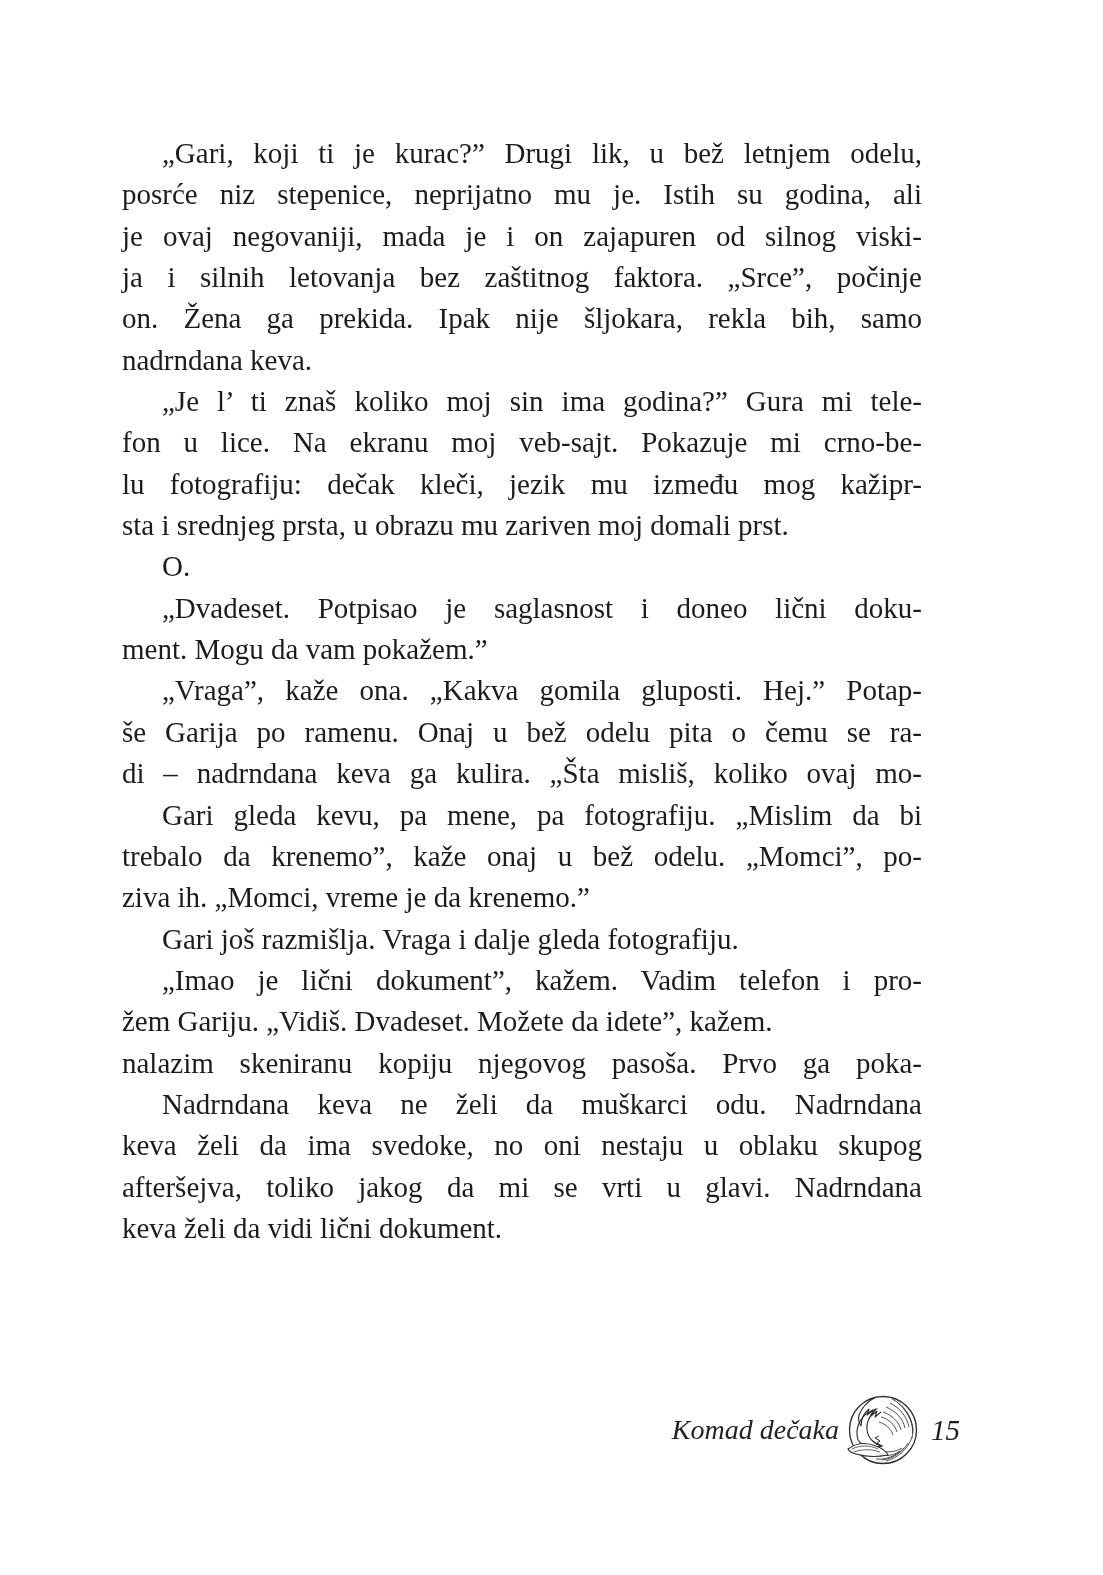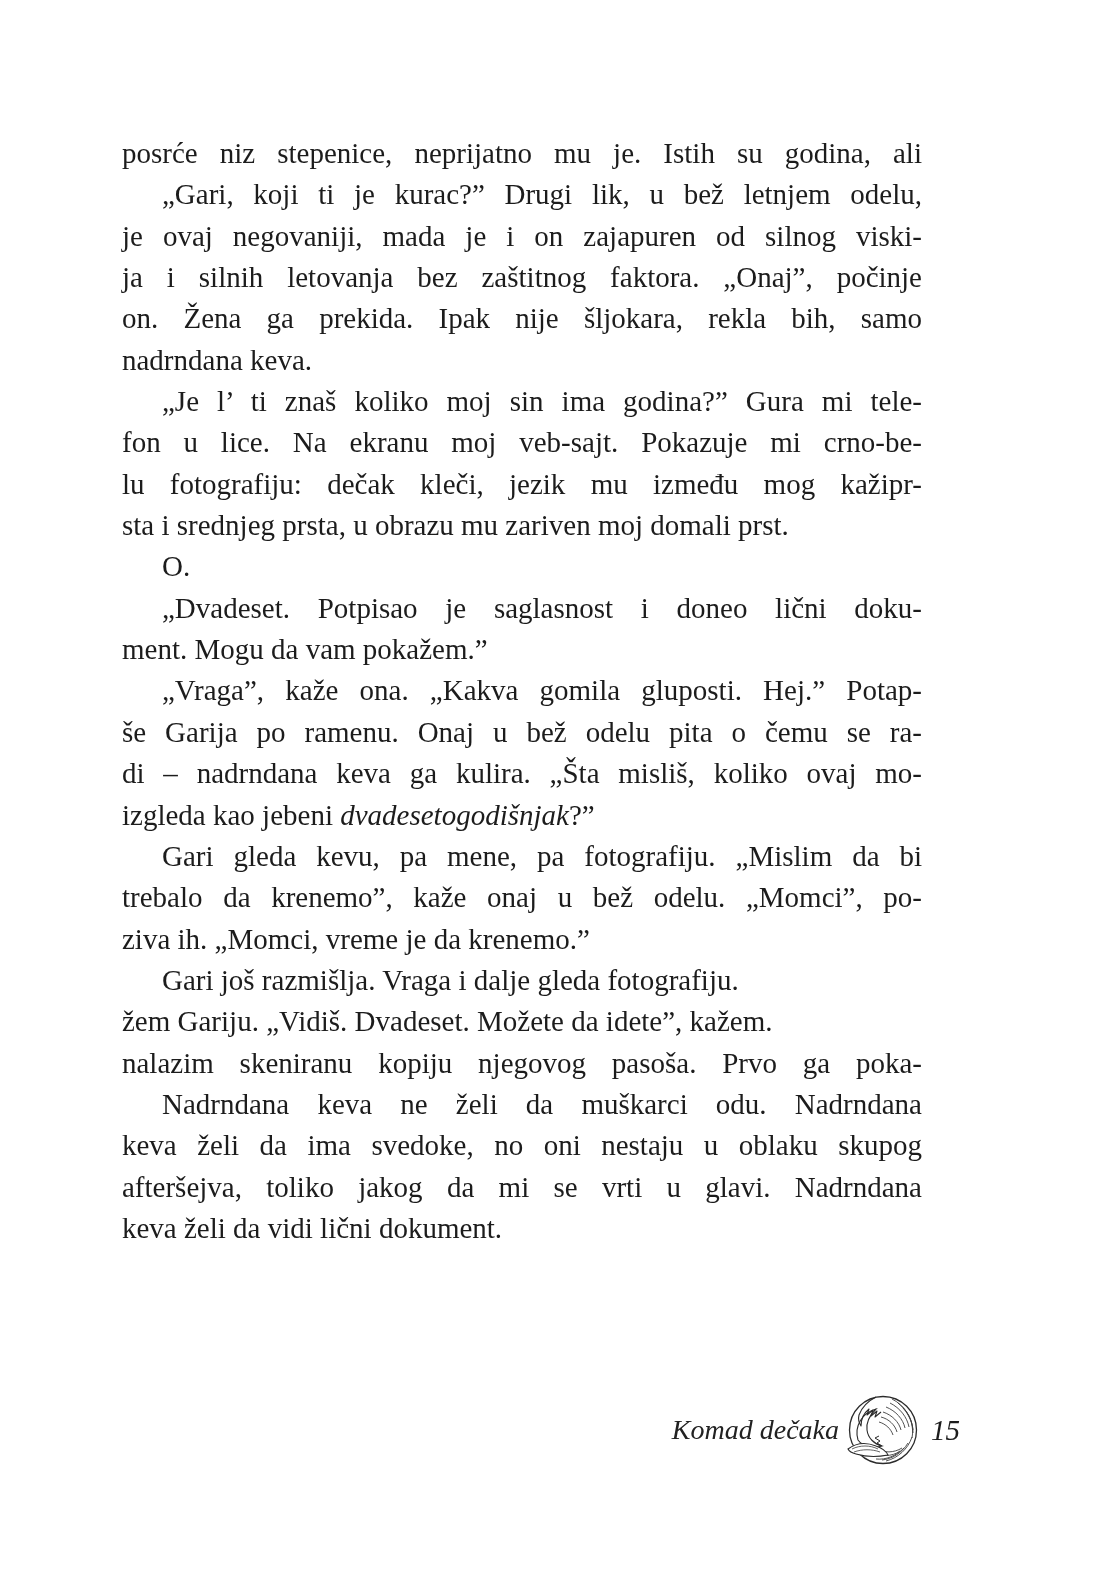--- a/index.html
+++ b/index.html
@@ -66,55 +66,55 @@
     font-style: italic;
   }
 </style>
 </head>
 <body>
 
 <div id="page">
 
   <div id="page-text">
       <div class="para">
+        <div class="ln first">„Gari, koji ti je kurac?” Drugi lik, u bež letnjem odelu,</div>
         <div class="ln">posrće niz stepenice, neprijatno mu je. Istih su godina, ali</div>
-        <div class="ln first">„Gari, koji ti je kurac?” Drugi lik, u bež letnjem odelu,</div>
         <div class="ln">je ovaj negovaniji, mada je i on zajapuren od silnog viski-</div>
-        <div class="ln">ja i silnih letovanja bez zaštitnog faktora. „Onaj”, počinje</div>
+        <div class="ln">ja i silnih letovanja bez zaštitnog faktora. „Srce”, počinje</div>
         <div class="ln">on. Žena ga prekida. Ipak nije šljokara, rekla bih, samo</div>
         <div class="ln last">nadrndana keva.</div>
       </div>
       <div class="para">
         <div class="ln first">„Je l’ ti znaš koliko moj sin ima godina?” Gura mi tele-</div>
         <div class="ln">fon u lice. Na ekranu moj veb-sajt. Pokazuje mi crno-be-</div>
         <div class="ln">lu fotografiju: dečak kleči, jezik mu između mog kažipr-</div>
         <div class="ln last">sta i srednjeg prsta, u obrazu mu zariven moj domali prst.</div>
       </div>
       <div class="para">
         <div class="ln first last">O.</div>
       </div>
       <div class="para">
         <div class="ln first">„Dvadeset. Potpisao je saglasnost i doneo lični doku-</div>
         <div class="ln last">ment. Mogu da vam pokažem.”</div>
       </div>
       <div class="para">
         <div class="ln first">„Vraga”, kaže ona. „Kakva gomila gluposti. Hej.” Potap-</div>
         <div class="ln">še Garija po ramenu. Onaj u bež odelu pita o čemu se ra-</div>
         <div class="ln">di – nadrndana keva ga kulira. „Šta misliš, koliko ovaj mo-</div>
-        <div class="ln last">izgleda kao jebeni <em>dvadesetogodišnjak</em>?”</div>
       </div>
       <div class="para">
         <div class="ln first">Gari gleda kevu, pa mene, pa fotografiju. „Mislim da bi</div>
         <div class="ln">trebalo da krenemo”, kaže onaj u bež odelu. „Momci”, po-</div>
         <div class="ln last">ziva ih. „Momci, vreme je da krenemo.”</div>
       </div>
       <div class="para">
         <div class="ln first last">Gari još razmišlja. Vraga i dalje gleda fotografiju.</div>
       </div>
       <div class="para">
+        <div class="ln first">„Imao je lični dokument”, kažem. Vadim telefon i pro-</div>
         <div class="ln last">žem Gariju. „Vidiš. Dvadeset. Možete da idete”, kažem.</div>
         <div class="ln">nalazim skeniranu kopiju njegovog pasoša. Prvo ga poka-</div>
       </div>
       <div class="para">
         <div class="ln first">Nadrndana keva ne želi da muškarci odu. Nadrndana</div>
         <div class="ln">keva želi da ima svedoke, no oni nestaju u oblaku skupog</div>
         <div class="ln">afteršejva, toliko jakog da mi se vrti u glavi. Nadrndana</div>
         <div class="ln last">keva želi da vidi lični dokument.</div>
       </div>
     </div>

